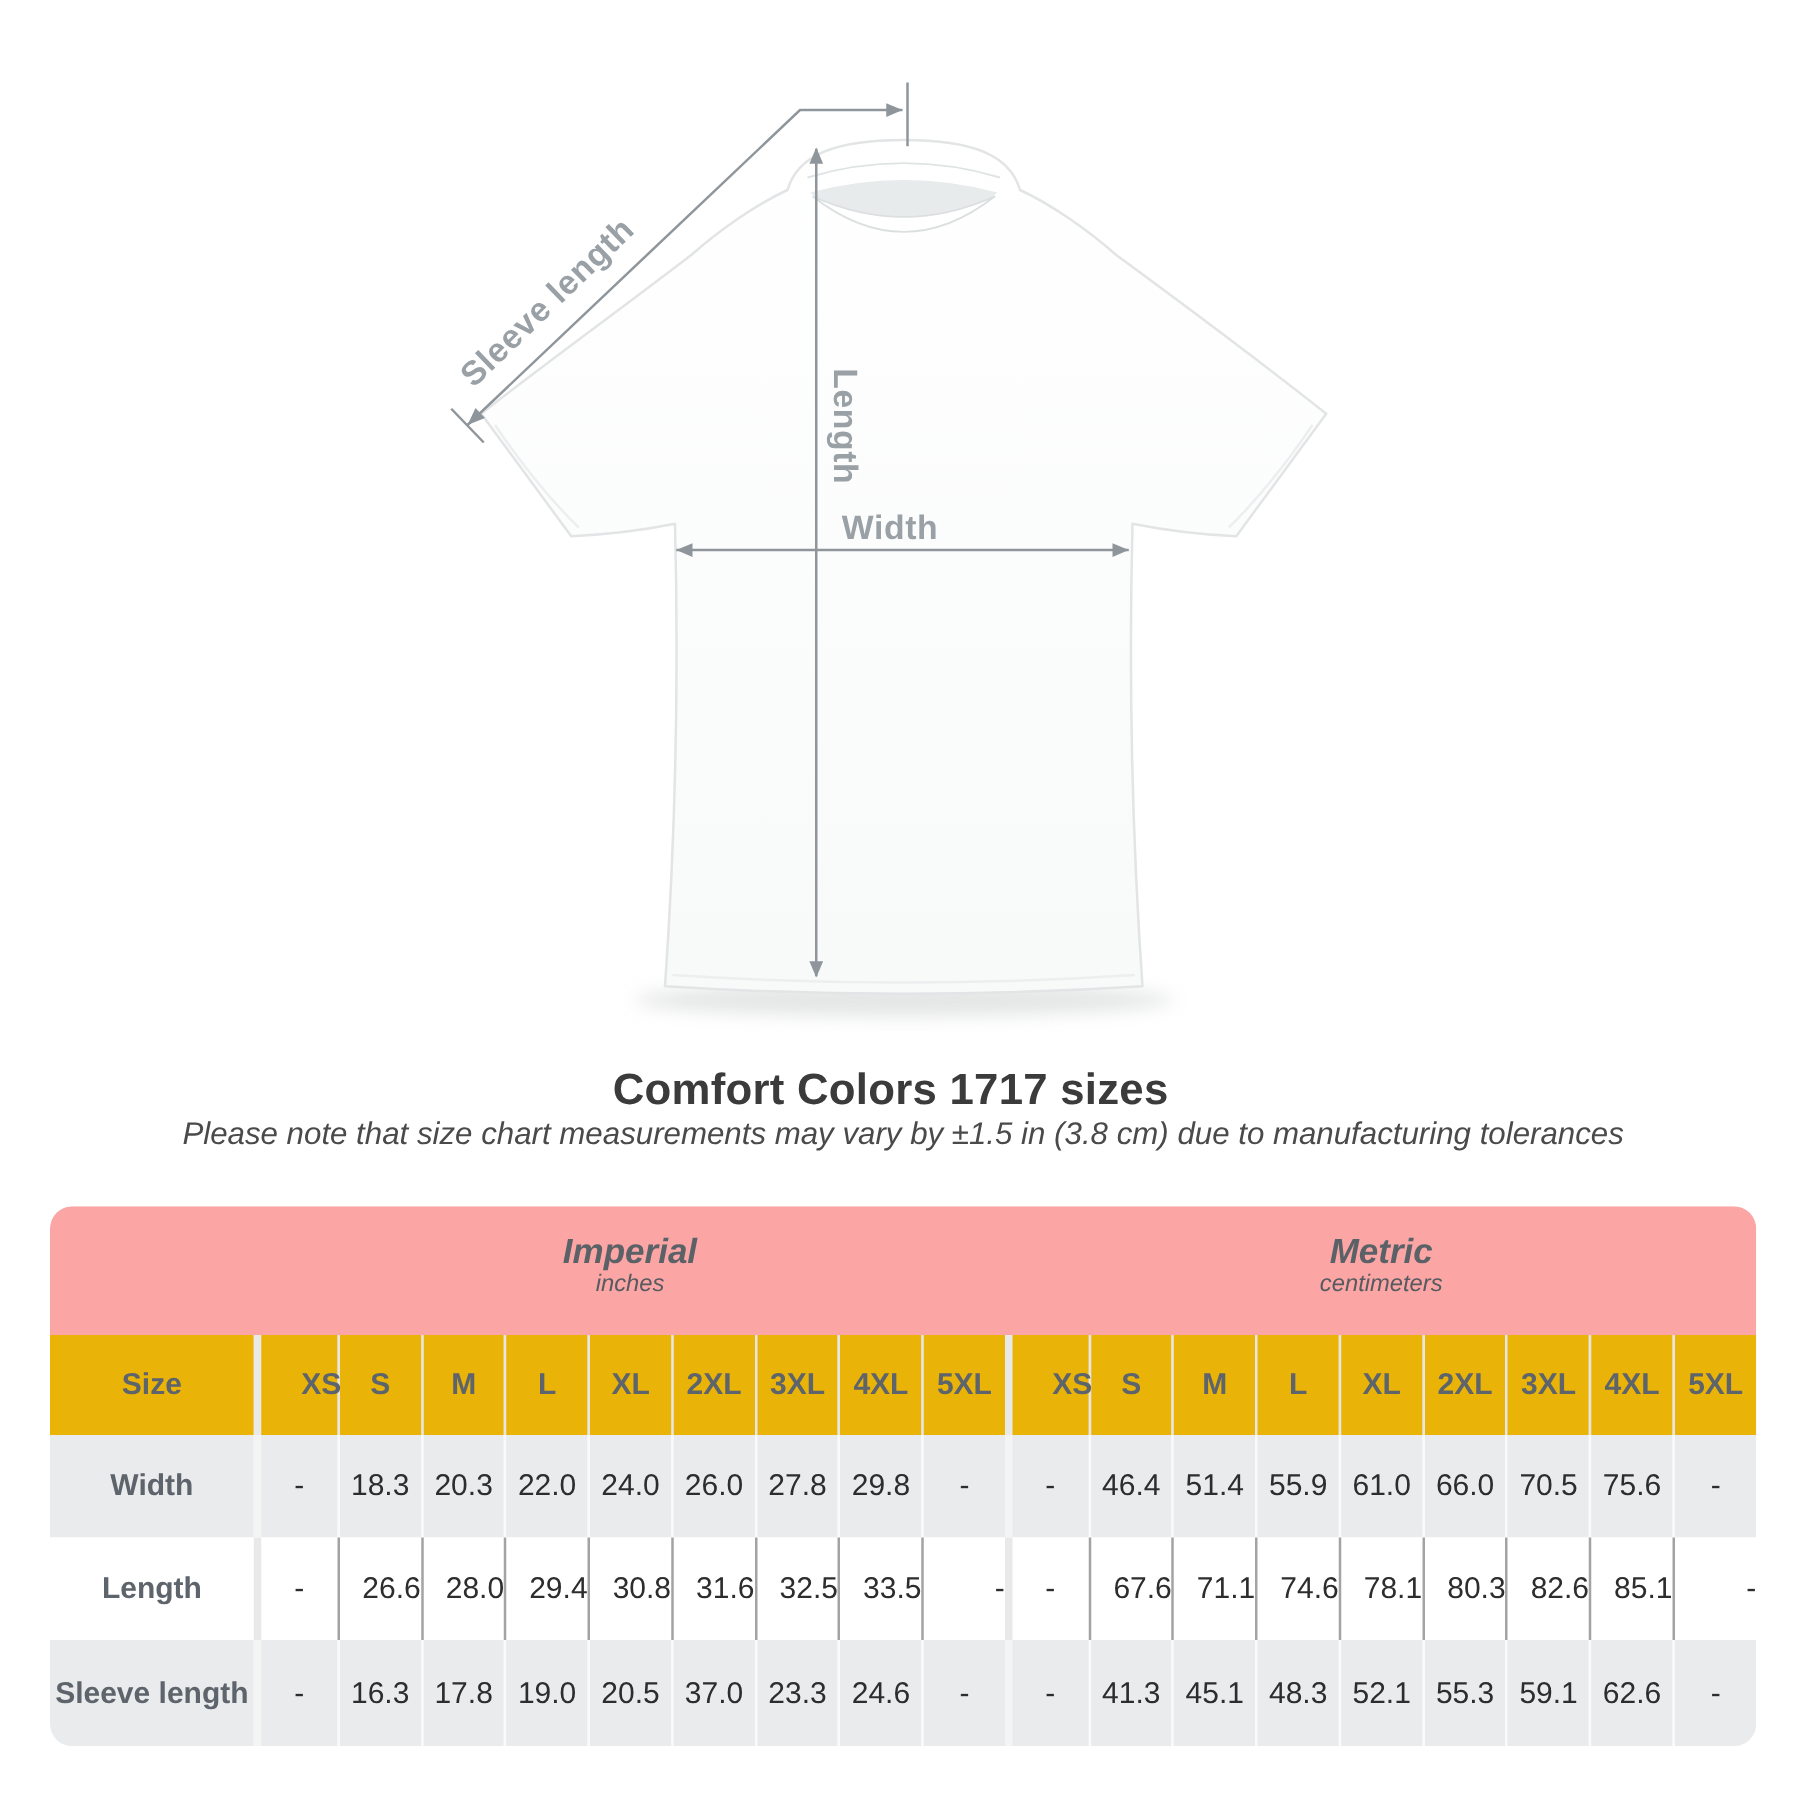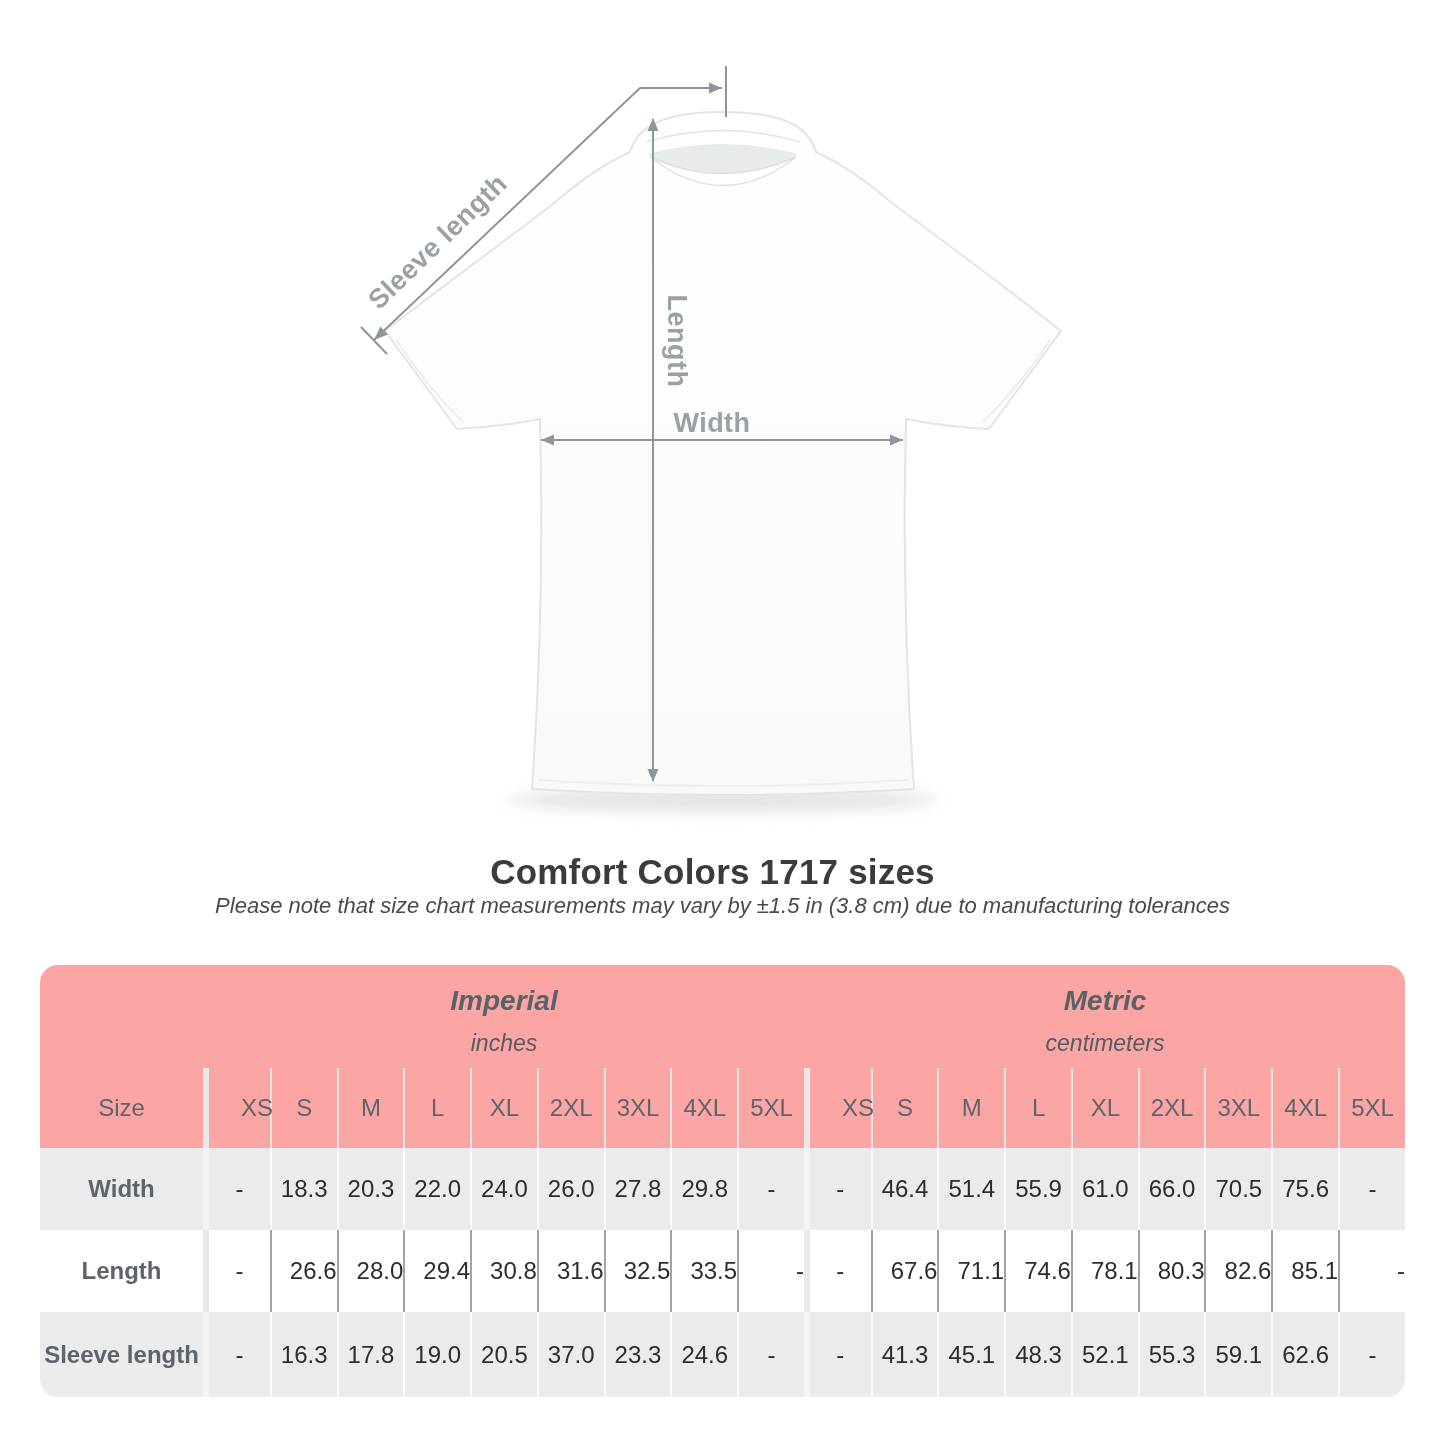--- a/index.html
+++ b/index.html
@@ -16,41 +16,41 @@
   }
   .dim-label.rot-sleeve{transform:translate(-50%,-50%) rotate(-44deg);}
   .dim-label.rot-length{transform:translate(-50%,-50%) rotate(90deg);}
   
   .chart-title{
     position:absolute;left:0;top:852px;width:1425px;text-align:center;
     font-size:35px;font-weight:bold;color:#3b3b3b;letter-spacing:.2px;
   }
   .chart-note{
     position:absolute;left:0;top:893px;width:1445px;text-align:center;
-    font-size:22px;font-style:italic;color:#4a4a4a;
+    font-size:25px;font-style:italic;color:#4a4a4a;
   }
   
   .size-table-wrap{
     position:absolute;left:40px;top:965px;width:1365px;height:432px;
     border-radius:18px;overflow:hidden;background:#ffffff;
   }
   .unit-band{position:relative;width:100%;height:103px;background:#fca5a5;}
   .unit-group{position:absolute;top:20px;text-align:center;}
   .unit-group.imperial{left:163px;width:602px;}
   .unit-group.metric{left:765px;width:600px;}
   .unit-label{font-size:28px;font-weight:bold;font-style:italic;color:#5a6167;}
-  .unit-sub{font-size:23px;font-style:italic;color:#555b60;margin-top:13px;}
+  .unit-sub{font-size:19px;font-style:italic;color:#555b60;margin-top:0;}
   table.size-table{
     width:100%;border-collapse:separate;border-spacing:0;table-layout:fixed;
   }
   table.size-table col.c-size{width:163px;}
   table.size-table th,table.size-table td{
     text-align:center;vertical-align:middle;padding:0;font-size:24px;
   }
-  tr.r-head th{height:80px;background:#fca5a5;color:#5d646b;font-weight:normal;}
+  tr.r-head th{height:80px;background:#eab308;color:#5d646b;font-weight:bold;}
   tr.r-gray td,tr.r-gray th{height:82px;background:#eaebec;}
   tr.r-white td,tr.r-white th{height:82px;background:#ffffff;}
   tr.r-gray.r-last td,tr.r-gray.r-last th{height:85px;}
   td.val{color:#2d2d2d;}
   th.rowlab{color:#5d646b;font-weight:bold;}
   
   tr.r-head th.sep{border-left:2px solid #e6e6e7;}
   tr.r-head th.gsep{border-left:6px solid #e9e9ea;padding-left:32px;}
   tr.r-white td.sep,tr.r-white th.sep{border-left:2px solid #a3a3a3;text-align:right;}
   tr.r-white td.gsep{border-left:6px solid #e9e9ea;}

